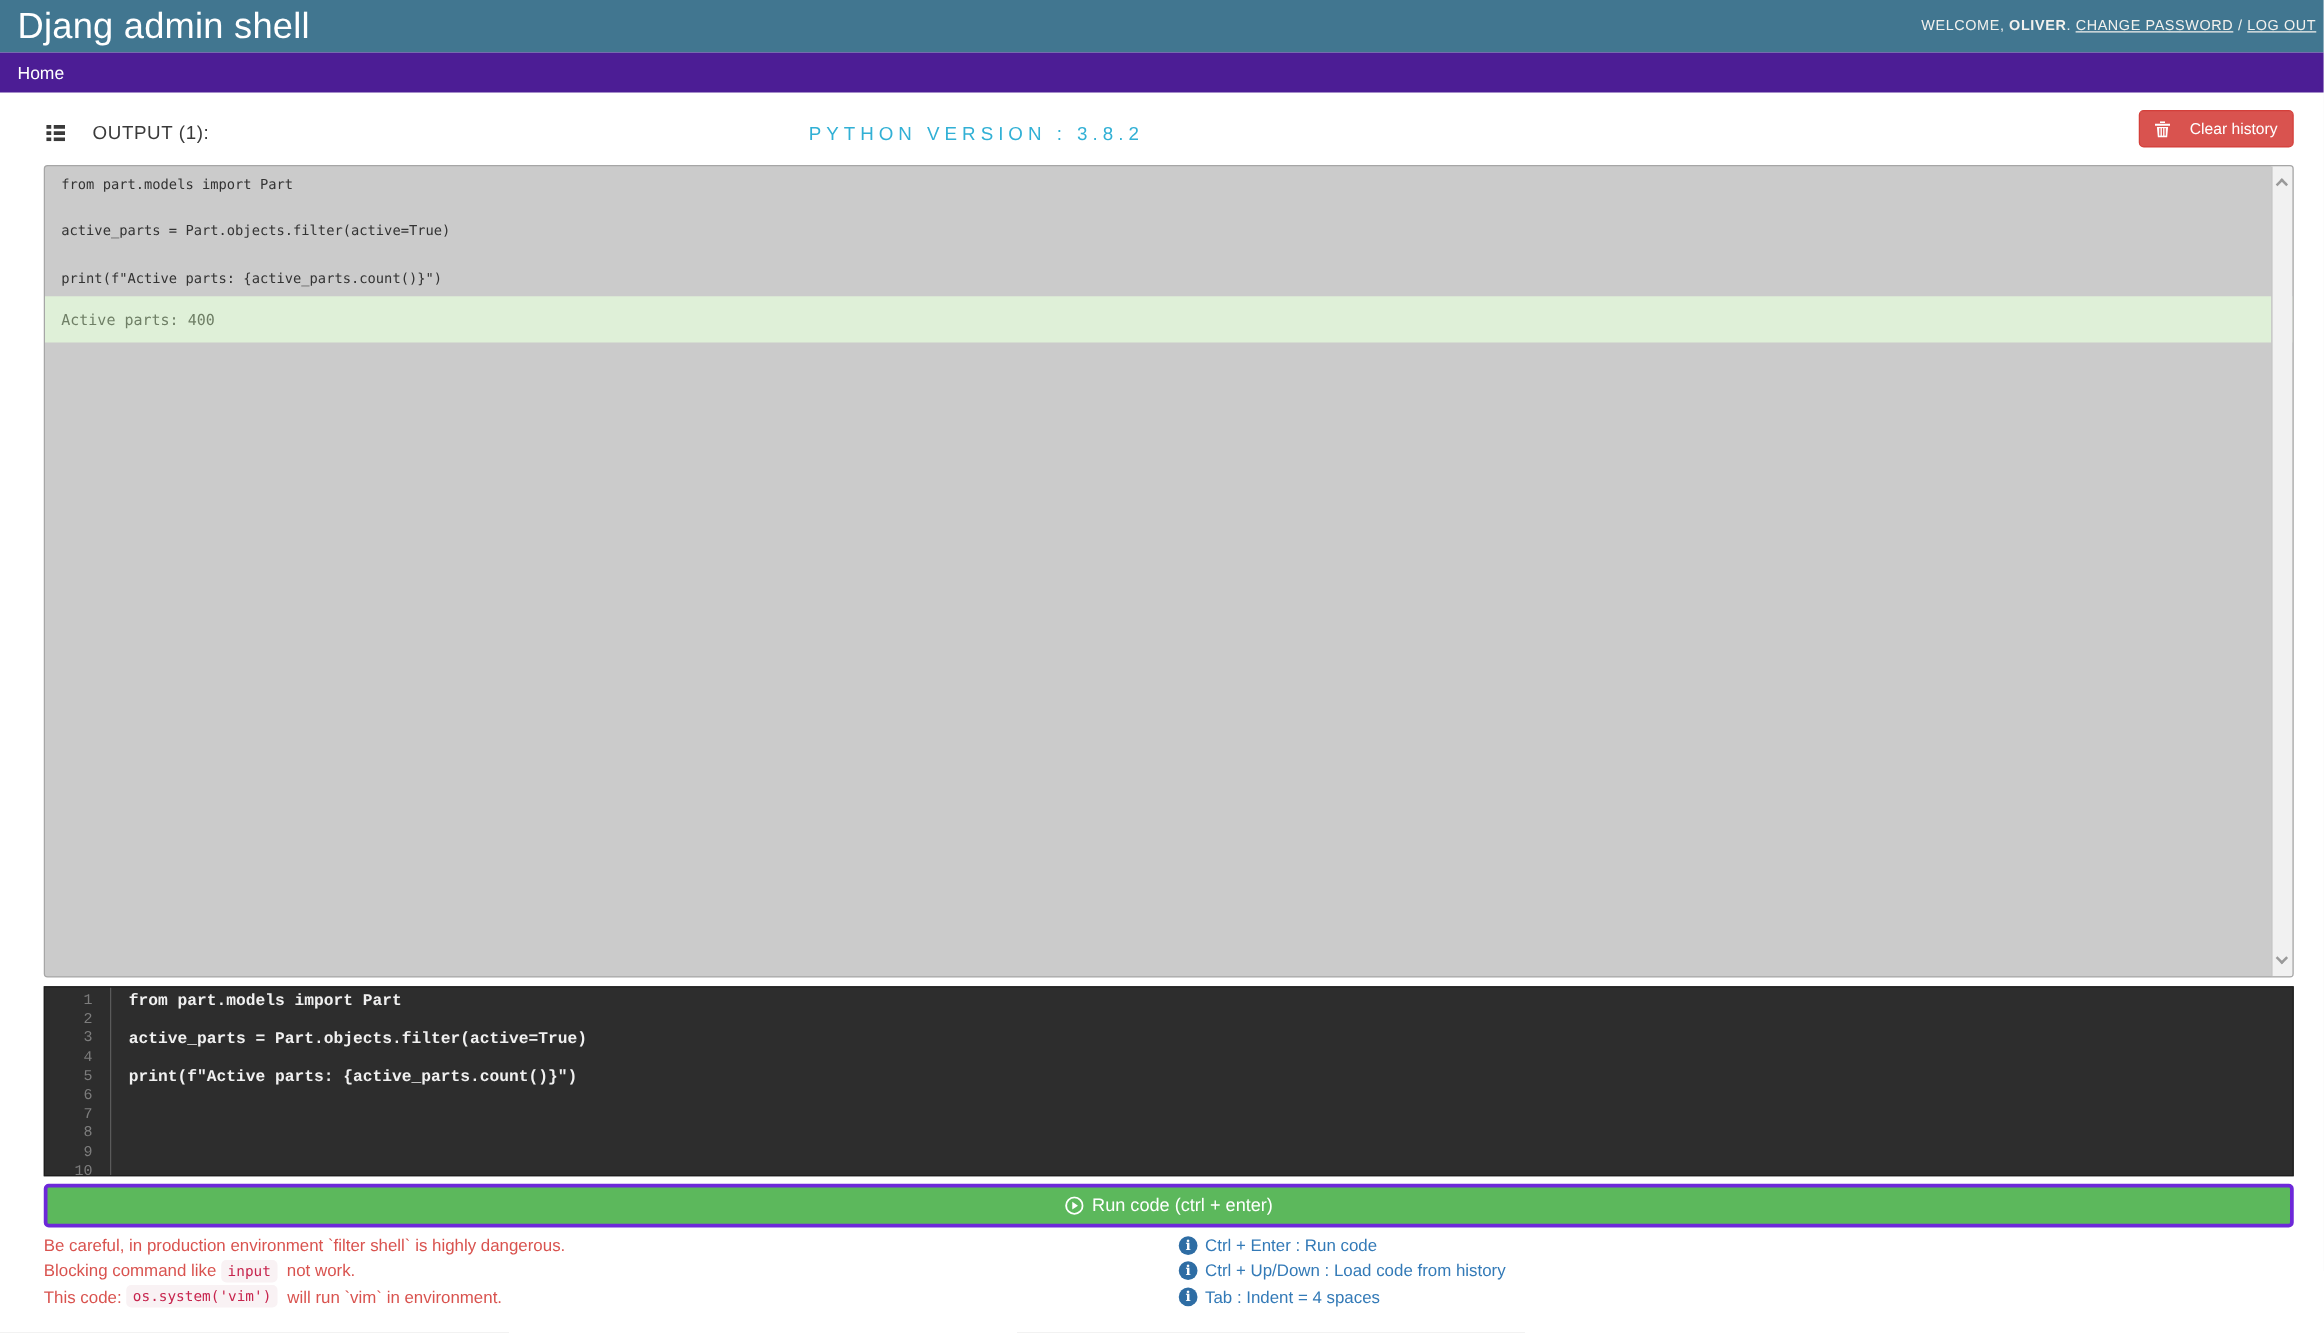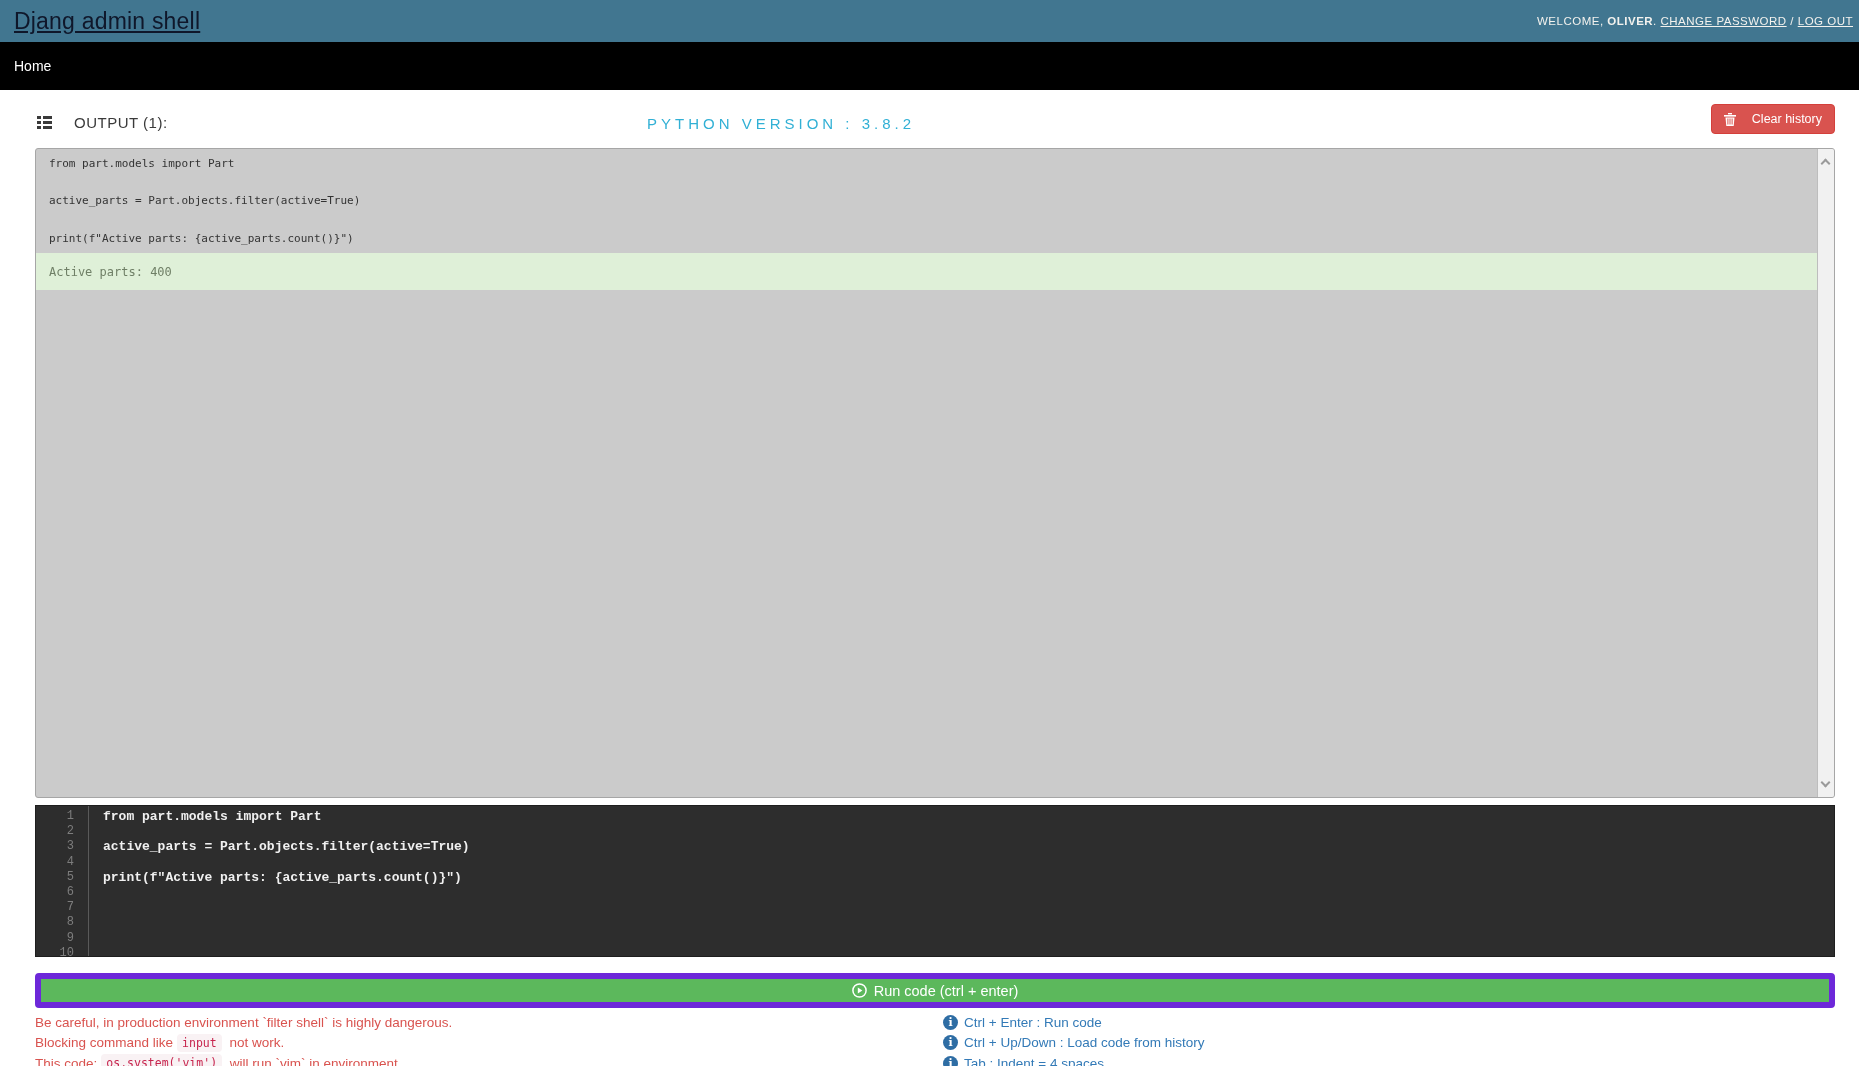--- a/index.html
+++ b/index.html
@@ -2,25 +2,25 @@
 <html><head>
 <meta charset="utf-8">
 <style>
   * { margin: 0; padding: 0; box-sizing: border-box; }
   html, body { width: 1859px; height: 1066px; background: #fff; overflow: hidden;
     font-family: "Liberation Sans", sans-serif; }
 
   
   .topbar { height: 42px; background: #417690; display: flex; align-items: center;
     justify-content: space-between; padding: 0 6px 0 14px; }
-  .site-title { color: #0f172a; font-size: 23px; font-weight: 400; letter-spacing: .2px; text-decoration: underline; }
+  .site-title { color: #ffffff; font-size: 29px; font-weight: 400; letter-spacing: .2px; }
   .user-tools { color: #f3f2ee; font-size: 11.5px; letter-spacing: .5px; white-space: nowrap; }
   .user-tools b { font-weight: bold; }
   .user-tools a { color: inherit; text-decoration: underline; cursor: pointer; }
-  .crumb-bar { height: 48px; background: #000000; display: flex; align-items: center;
+  .crumb-bar { height: 32px; background: #4c1d95; display: flex; align-items: center;
     padding-left: 14px; }
   .crumb-bar a { color: #fff; font-size: 14px; text-decoration: none; cursor: pointer; }
 
   
   .main { margin: 0 24px 0 35px; width: 1800px; }
 
   .head-row { position: relative; height: 46px; margin-top: 12px; }
   .output-label { position: absolute; left: 2px; top: 12px; display: flex; align-items: center;
     gap: 22px; color: #3a3a3a; font-size: 15px; letter-spacing: .5px; }
   .py-version { position: absolute; left: 612px; top: 13px; color: #31b0d5; font-size: 15px;
@@ -50,22 +50,22 @@
   .editor { margin-top: 7px; height: 152px; background: #2d2d2d; border: 1px solid #1e1e1e;
     display: flex; overflow: hidden; font-family: "Liberation Mono", monospace; }
   .gutter { width: 53px; padding: 3px 14px 0 0; text-align: right; color: #7d7d7d;
     font-size: 12px; border-right: 1px solid #5a5a5a; flex: none; }
   .gutter-row { height: 15.2px; line-height: 15.2px; }
   .code-area { flex: 1; padding: 3px 0 0 14px; color: #f0f0f0; font-size: 13px;
     font-weight: bold; cursor: text; }
   .editor-row { height: 15.2px; line-height: 15.2px; white-space: pre; }
 
   
-  .run-btn { margin-top: 16px; height: 35px; width: 100%; background: #5cb85c;
-    border: 6px solid #6d28d9; border-radius: 4px; color: #fff; font-size: 14.5px;
+  .run-btn { margin-top: 6px; height: 35px; width: 100%; background: #5cb85c;
+    border: 3px solid #6d28d9; border-radius: 4px; color: #fff; font-size: 14.5px;
     display: flex; align-items: center; justify-content: center; gap: 7px; cursor: pointer; }
 
   
   .footer { display: flex; margin-top: 4px; }
   .notes { width: 908px; color: #d9534f; font-size: 13.5px; }
   .note-row { height: 20.5px; display: flex; align-items: center; white-space: pre; }
   .inline-code { font-family: "DejaVu Sans Mono", monospace; font-size: 11.5px;
     color: #c7254e; background: #f9f2f4; border-radius: 4px; padding: 2px 5px; margin: 0 4px; }
   .shortcuts { flex: 1; color: #337ab7; font-size: 13.5px; }
   .shortcut-row { height: 20.5px; display: flex; align-items: center; gap: 6px; }

